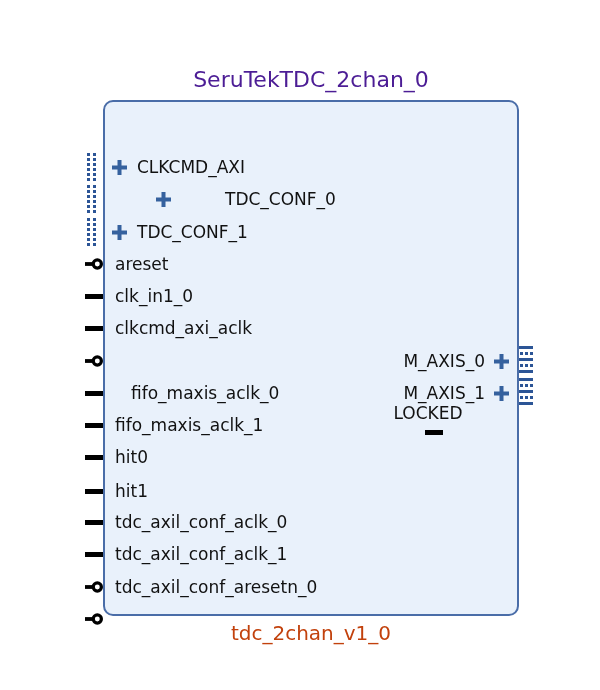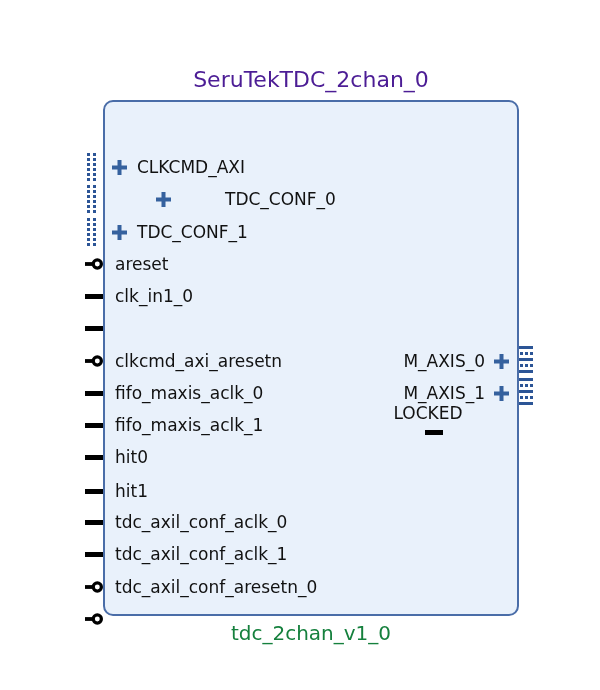--- a/index.html
+++ b/index.html
@@ -11,21 +11,21 @@
     position:absolute;left:103px;top:67px;width:416px;height:26px;
     text-align:center;font-size:22px;line-height:26px;color:#4c1d95;
   }
   .ip-block{
     position:absolute;left:103px;top:100px;width:412px;height:512px;
     background:#e9f1fb;border:2px solid #4a6da8;border-radius:10px;
     box-sizing:content-box;
   }
   .ip-footer{
     position:absolute;left:103px;top:621px;width:416px;height:24px;
-    text-align:center;font-size:20px;line-height:24px;color:#15803d;
+    text-align:center;font-size:20px;line-height:24px;color:#c2410c;
   }
   .row{
     position:absolute;height:32px;display:flex;align-items:center;
     font-size:17px;color:#111111;white-space:nowrap;margin-top:36px;
   }
   .row.left{left:85px;width:433px;justify-content:flex-start;}
   .row.right{left:330px;width:207px;justify-content:flex-end;}
   .edge{width:18px;height:32px;display:flex;align-items:center;flex:0 0 18px;}
   .edge.flush{justify-content:flex-start;}
   .stub{width:18px;height:5px;background:#000000;}
@@ -144,31 +144,31 @@
       <div class="row left" style="top: 244px;">
     <span class="edge flush">
       <span class="stub"></span>
     </span>
     <span class="lbl pinlbl">clk_in1_0</span>
   </div>
       <div class="row left" style="top: 276px;">
     <span class="edge flush">
       <span class="stub"></span>
     </span>
+    <span class="lbl pinlbl">clkcmd_axi_aclk</span>
   </div>
       <div class="row left" style="top: 309px;">
     <span class="edge flush">
       <svg width="19" height="14" viewBox="0 0 19 14">
         <rect x="0" y="5" width="8" height="4" fill="#000000"></rect>
         <circle cx="13" cy="7" r="4.3" fill="none" stroke="#000000" stroke-width="3.4"></circle>
       </svg>
     </span>
-    <span class="lbl pinlbl">clkcmd_axi_aresetn</span>
-  </div>
-      <div class="row left" style="top: 341px;">
+  </div>
+      <div class="row left" style="top: 341px; gap: 16px;">
     <span class="edge flush">
       <span class="stub"></span>
     </span>
     <span class="lbl pinlbl">fifo_maxis_aclk_0</span>
   </div>
       <div class="row left" style="top: 373px;">
     <span class="edge flush">
       <span class="stub"></span>
     </span>
     <span class="lbl pinlbl">fifo_maxis_aclk_1</span>

